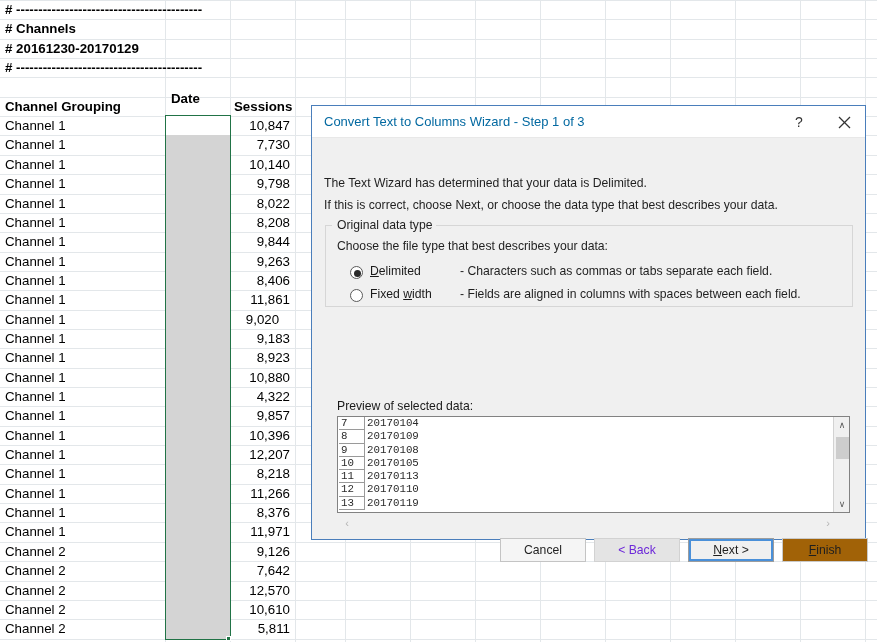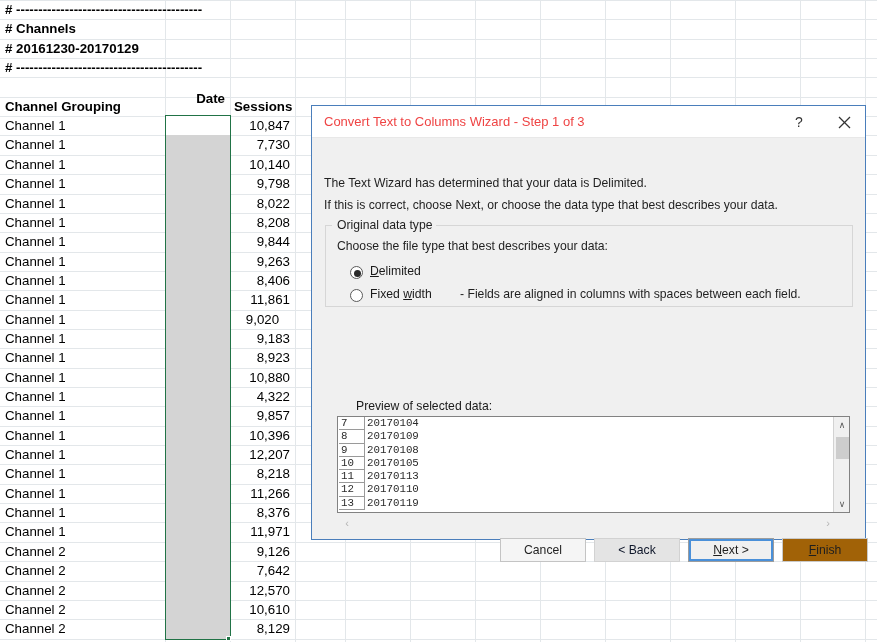--- a/index.html
+++ b/index.html
@@ -69,21 +69,21 @@
     color:#1a1a1a;
   }
   #titlebar {
     position:relative;
     height:32px;
     background:#ffffff;
     border-bottom:1px solid #e8e8e8;
   }
   #dlg-title {
     position:absolute; left:12px; top:0; height:32px; line-height:32px;
-    font-size:13px; color:#ef4444;
+    font-size:13px; color:#0369a1;
   }
   .tb-btn {
     position:absolute; top:0; height:32px; width:42px;
     display:flex; align-items:center; justify-content:center;
     color:#333; font-size:14px;
   }
   #help-btn { right:45px; }
   #close-btn { right:0px; }
   #close-btn svg { display:block; }
 
@@ -125,21 +125,21 @@
   }
   .radio-label {
     position:absolute; left:58px; top:1px; font-size:12.2px; white-space:nowrap;
   }
   .radio-desc {
     position:absolute; left:148px; top:1px; font-size:12.2px; white-space:nowrap; color:#1f1f1f;
   }
   .ul { text-decoration: underline; }
 
   
-  #preview-label { position:absolute; left:25px; top:261px; font-size:12.2px;margin-left:19px; }
+  #preview-label { position:absolute; left:25px; top:261px; font-size:12.2px; }
   #preview-box {
     position:absolute;
     left:25px; top:278px;
     width:513px; height:97px;
     background:#fff;
     border:1px solid #828282;
     overflow:hidden;
   }
   #preview-inner { position:absolute; left:0; top:0; right:16px; bottom:0; overflow:hidden; }
   .prev-row {
@@ -193,21 +193,21 @@
     top:400px;
     width:86px; height:24px;
     line-height:22px;
     text-align:center;
     font-size:12.2px;
     background:#e1e1e1;
     border:1px solid #adadad;
     color:#1f1f1f;
   }
   #btn-cancel { left:188px; background:#f5f5f5; border-color:#c4c4c4; }
-  #btn-back   { left:282px; background:#e4e4e4; border-color:#d2d2d2; color:#0f172a; }
+  #btn-back   { left:282px; background:#e4e4e4; border-color:#d2d2d2; color:#6d28d9; }
   #btn-next   { left:376px; background:#f0f0f0; border:1px solid #9d9d9d; outline:2px solid #4a90d9; outline-offset:-3px; }
   #btn-finish { left:470px; background:#a16207; border-color:#c9c9c9; }
 </style>
 </head>
 <body>
 
 <div id="root">
 
   <div id="sheet">
     <div id="grid-lines">
@@ -257,21 +257,21 @@
         <div class="hline" style="top: 600px;"></div>
         <div class="hline" style="top: 619px;"></div>
         <div class="hline" style="top: 639px;"></div>
       </div>
     <div id="sheet-cells">
         <div class="cell colA bold" style="top: 0px; width: 200px; overflow: visible; font-size: 13.3px;"># ------------------------------------------</div>
         <div class="cell colA bold" style="top: 19px; width: 200px; overflow: visible; font-size: 13.3px;"># Channels</div>
         <div class="cell colA bold" style="top: 39px; width: 200px; overflow: visible; font-size: 13.3px;"># 20161230-20170129</div>
         <div class="cell colA bold" style="top: 58px; width: 200px; overflow: visible; font-size: 13.3px;"># ------------------------------------------</div>
         <div class="cell colA bold" style="top: 97px;">Channel Grouping</div>
-        <div class="cell colB bold" style="top: 89px; text-align: right; padding-left: 5px;">Date</div>
+        <div class="cell colB bold" style="top: 89px; text-align: left; padding-left: 5px;">Date</div>
         <div class="cell colC bold" style="top: 97px; text-align: left; padding-left: 3px;">Sessions</div>
         <div class="cell colA" style="top: 116px;">Channel 1</div>
         <div class="cell colB num" style="top: 116px;">20170104</div>
         <div class="cell colC num" style="top: 116px;">10,847</div>
         <div class="cell colA" style="top: 135px;">Channel 1</div>
         <div class="cell colB num" style="top: 135px;">20170109</div>
         <div class="cell colC num" style="top: 135px;">7,730</div>
         <div class="cell colA" style="top: 155px;">Channel 1</div>
         <div class="cell colB num" style="top: 155px;">20170108</div>
         <div class="cell colC num" style="top: 155px;">10,140</div>
@@ -339,21 +339,21 @@
         <div class="cell colB num" style="top: 561px;">20170102</div>
         <div class="cell colC num" style="top: 561px;">7,642</div>
         <div class="cell colA" style="top: 581px;">Channel 2</div>
         <div class="cell colB num" style="top: 581px;">20161230</div>
         <div class="cell colC num" style="top: 581px;">12,570</div>
         <div class="cell colA" style="top: 600px;">Channel 2</div>
         <div class="cell colB num" style="top: 600px;">20170108</div>
         <div class="cell colC num" style="top: 600px;">10,610</div>
         <div class="cell colA" style="top: 619px;">Channel 2</div>
         <div class="cell colB num" style="top: 619px;">20170109</div>
-        <div class="cell colC num" style="top: 619px;">8,129</div>
+        <div class="cell colC num" style="top: 619px;">5,811</div>
       </div>
 
     <div id="sel-fill" style="top: 116px; height: 523px;"></div>
     <div id="sel-active" style="top: 116px; height: 19px;"></div>
     <div id="sel-border" style="top: 115px; height: 525px;"></div>
     <div id="sel-handle" style="left: 226px; top: 636px;"></div>
   </div>
 
   <div id="dialog">
 
@@ -380,20 +380,21 @@
       <div id="group-odt"></div>
       <div id="group-label">Original data type</div>
 
       <div class="dlg-text" style="top:101px; left:25px;">Choose the file type that best describes your data:</div>
 
       <div class="radio-row" style="top:125px;">
         <span class="radio-outer">
           <span class="radio-dot"></span>
         </span>
         <span class="radio-label"><span class="ul">D</span><span>elimited</span></span>
+        <span class="radio-desc">- Characters such as commas or tabs separate each field.</span>
       </div>
 
       <div class="radio-row" style="top:148px;">
         <span class="radio-outer"></span>
         <span class="radio-label"><span>Fixed </span><span class="ul">w</span><span>idth</span></span>
         <span class="radio-desc">- Fields are aligned in columns with spaces between each field.</span>
       </div>
 
       <div id="preview-label">Preview of selected data:</div>
 

